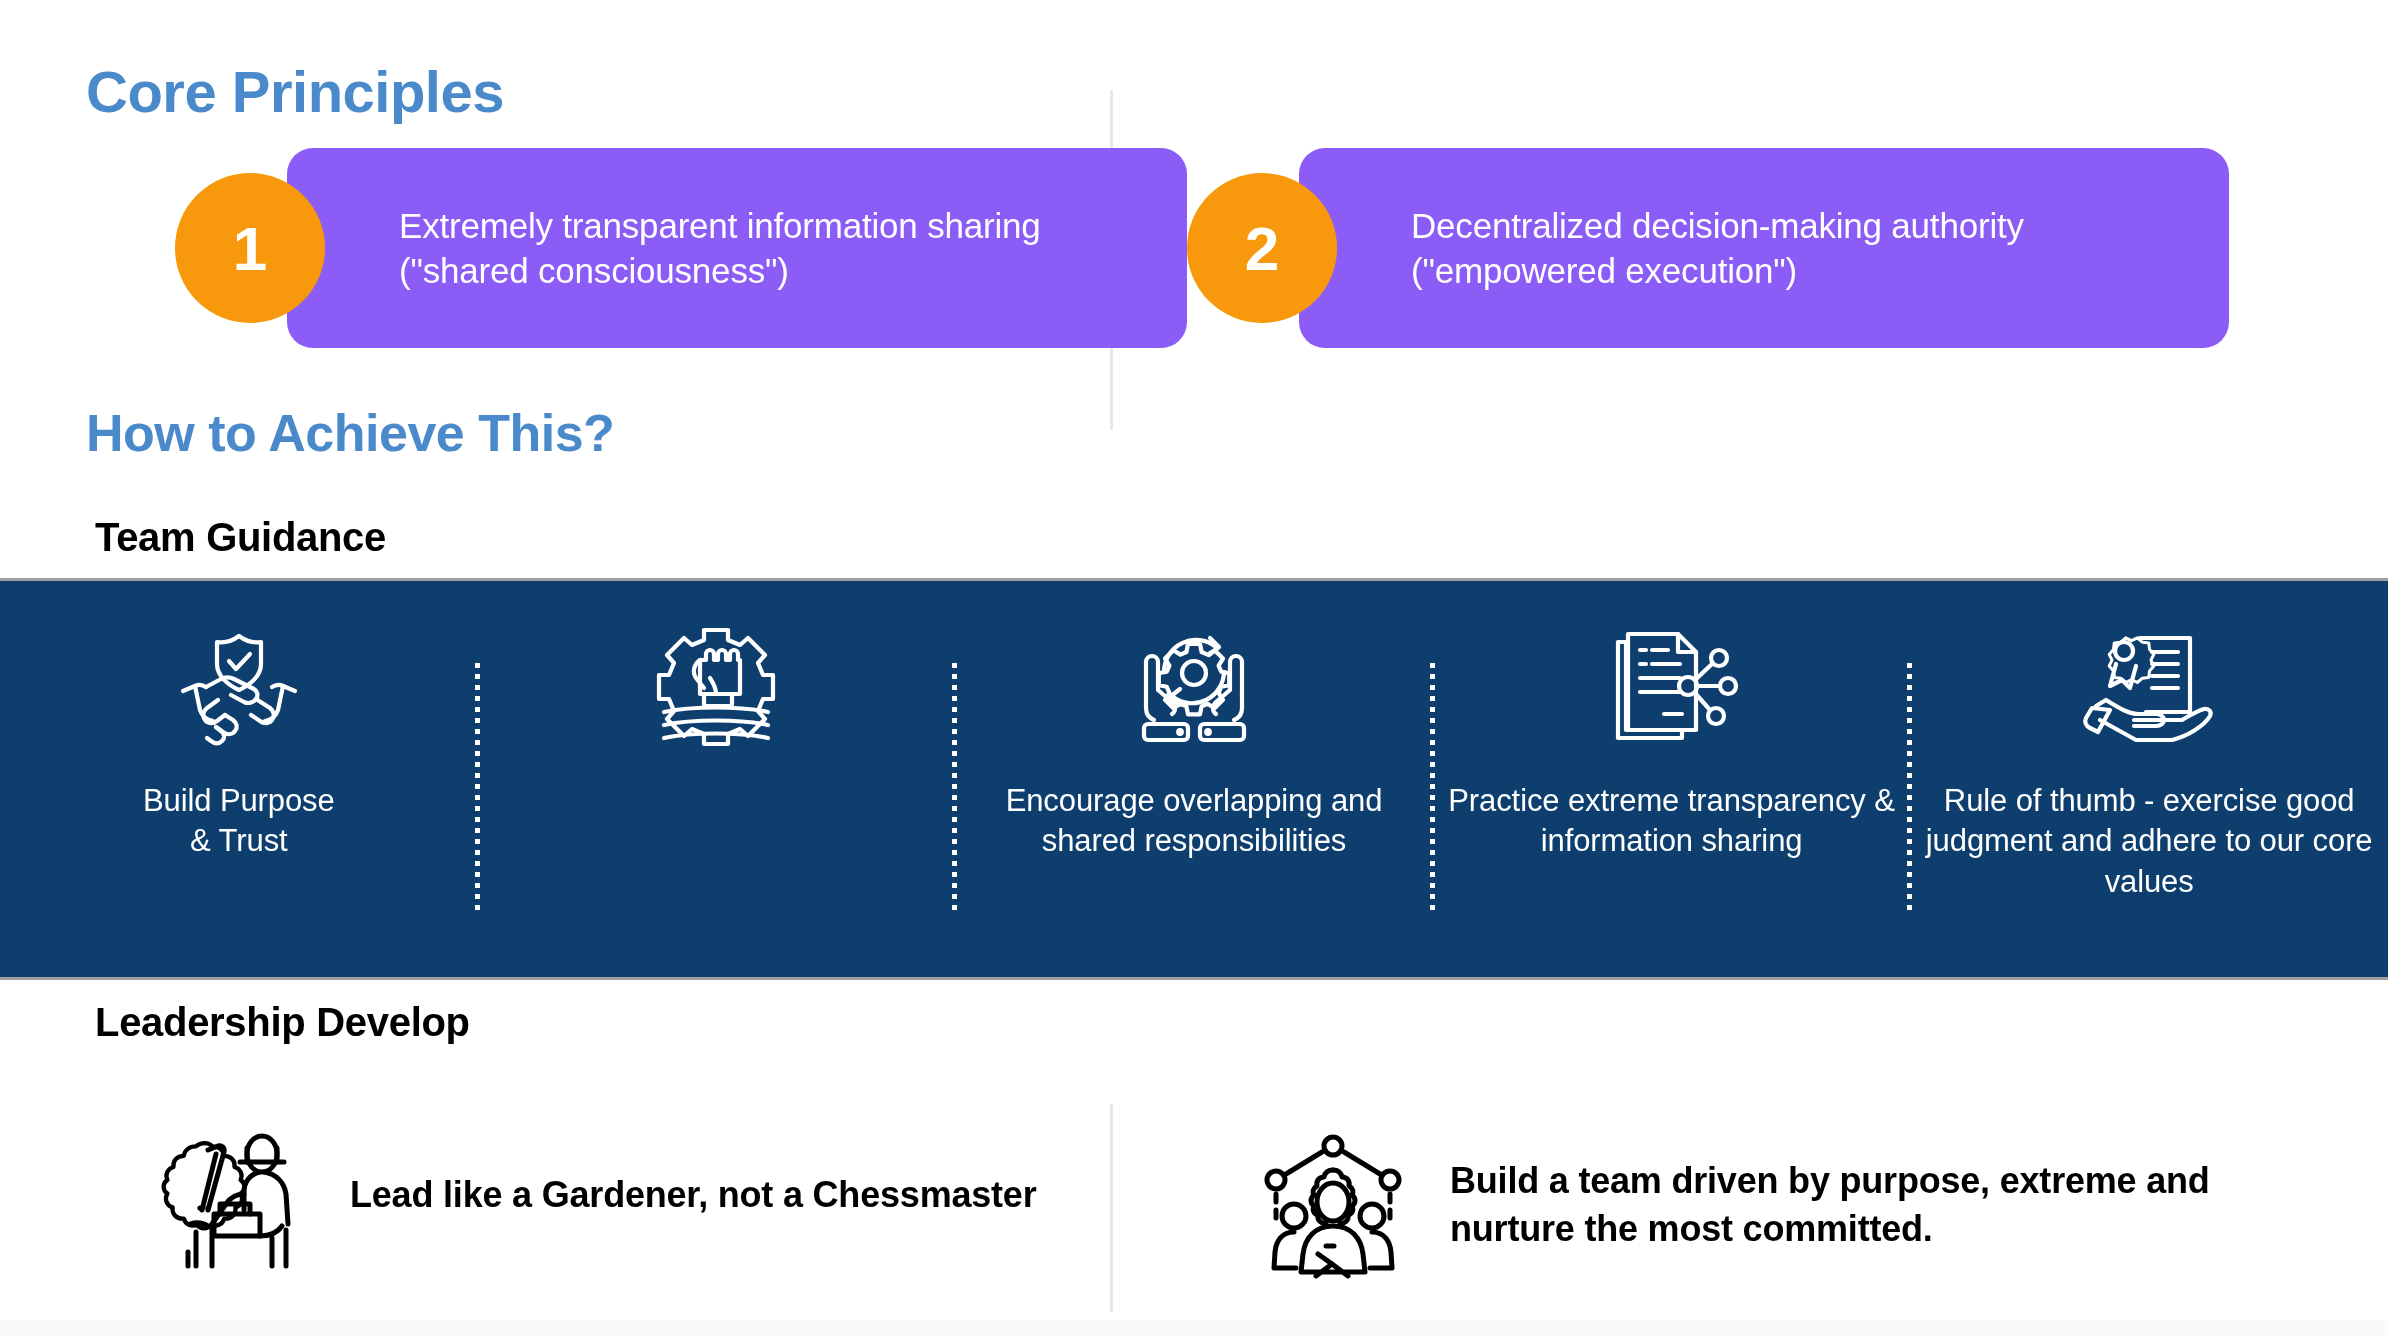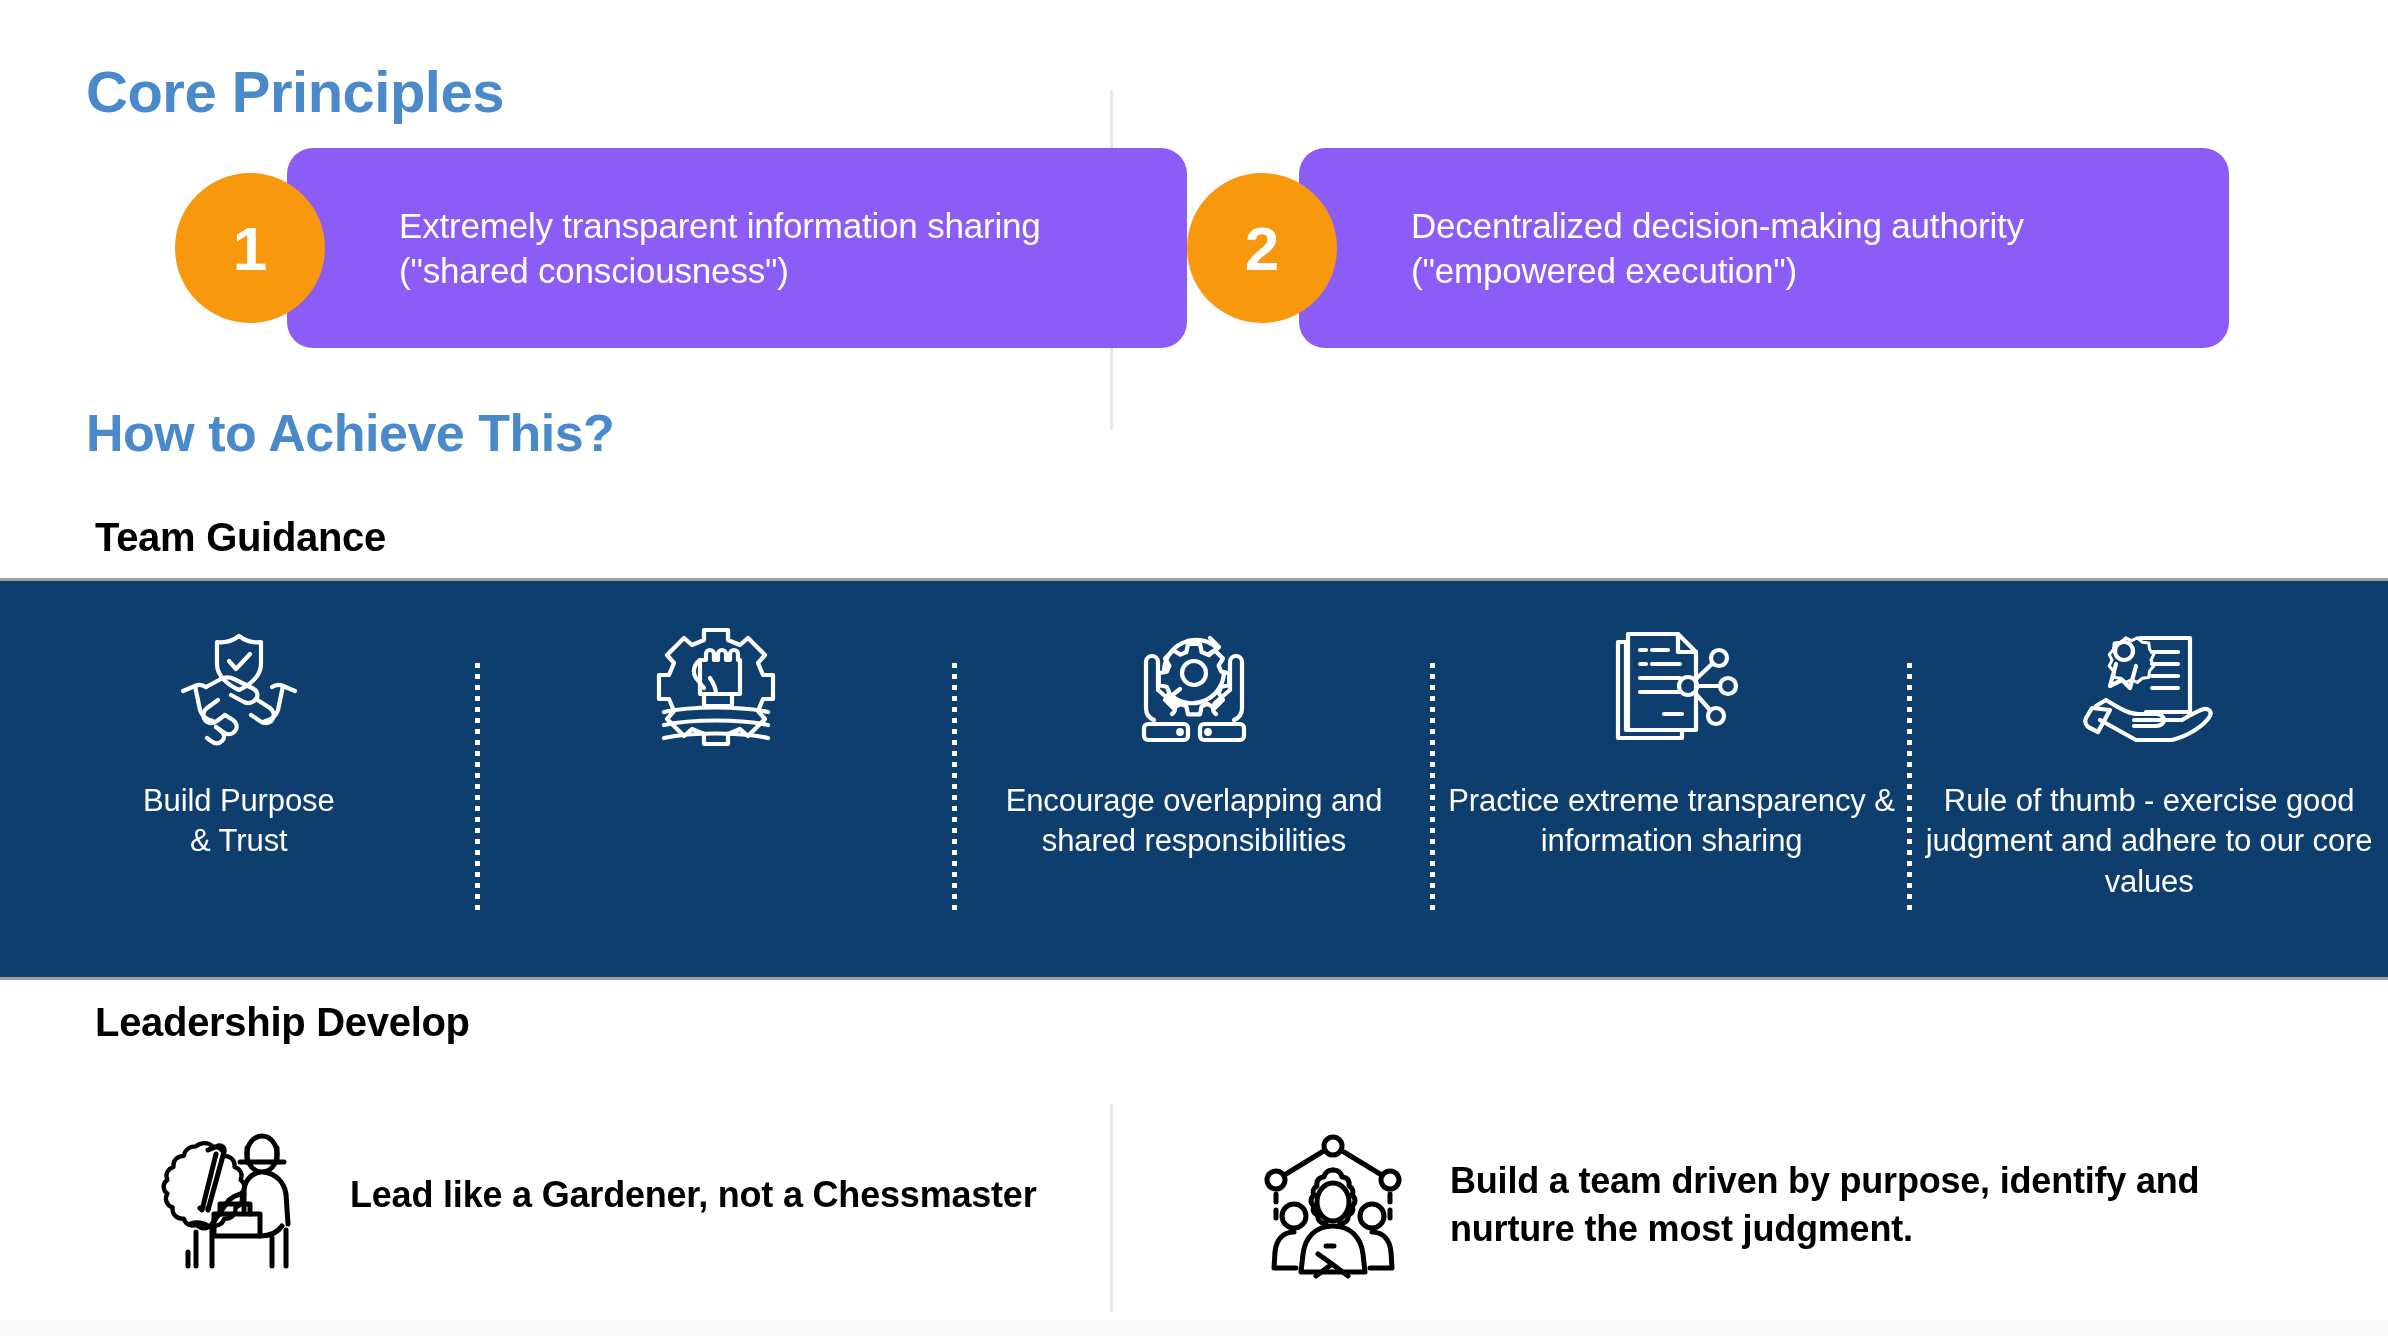--- a/index.html
+++ b/index.html
@@ -326,18 +326,18 @@
         <path d="M75 96 c-18 0 -28 12 -30 28 l-2 18 h64 l-2 -18 c-2 -16 -12 -28 -30 -28 z"></path>
         <circle cx="36" cy="86" r="12"></circle>
         <path d="M36 102 c-12 0 -18 9 -19 20 l-1 16 h22"></path>
         <circle cx="114" cy="86" r="12"></circle>
         <path d="M114 102 c12 0 18 9 19 20 l1 16 h-22"></path>
         <path d="M68 116 h8"></path>
         <path d="M60 124 l14 10 l-16 12"></path>
         <path d="M74 134 l16 12"></path>
       </svg>
     </div>
-    <div class="lead-text">Build a team driven by purpose, identify and nurture the most judgment.</div>
+    <div class="lead-text">Build a team driven by purpose, extreme and nurture the most committed.</div>
   </div>
 
   <div id="bottom-strip"></div>
 
 </div>
 
 </body></html>

